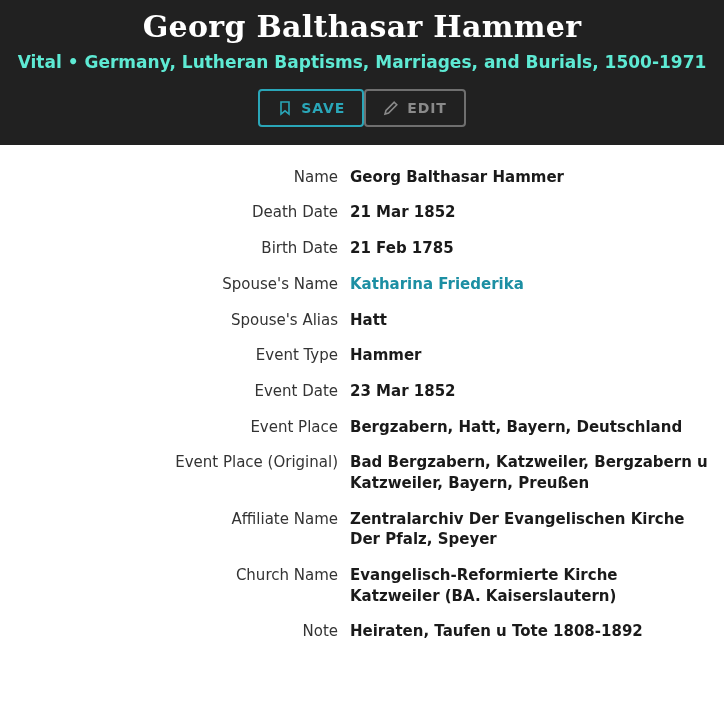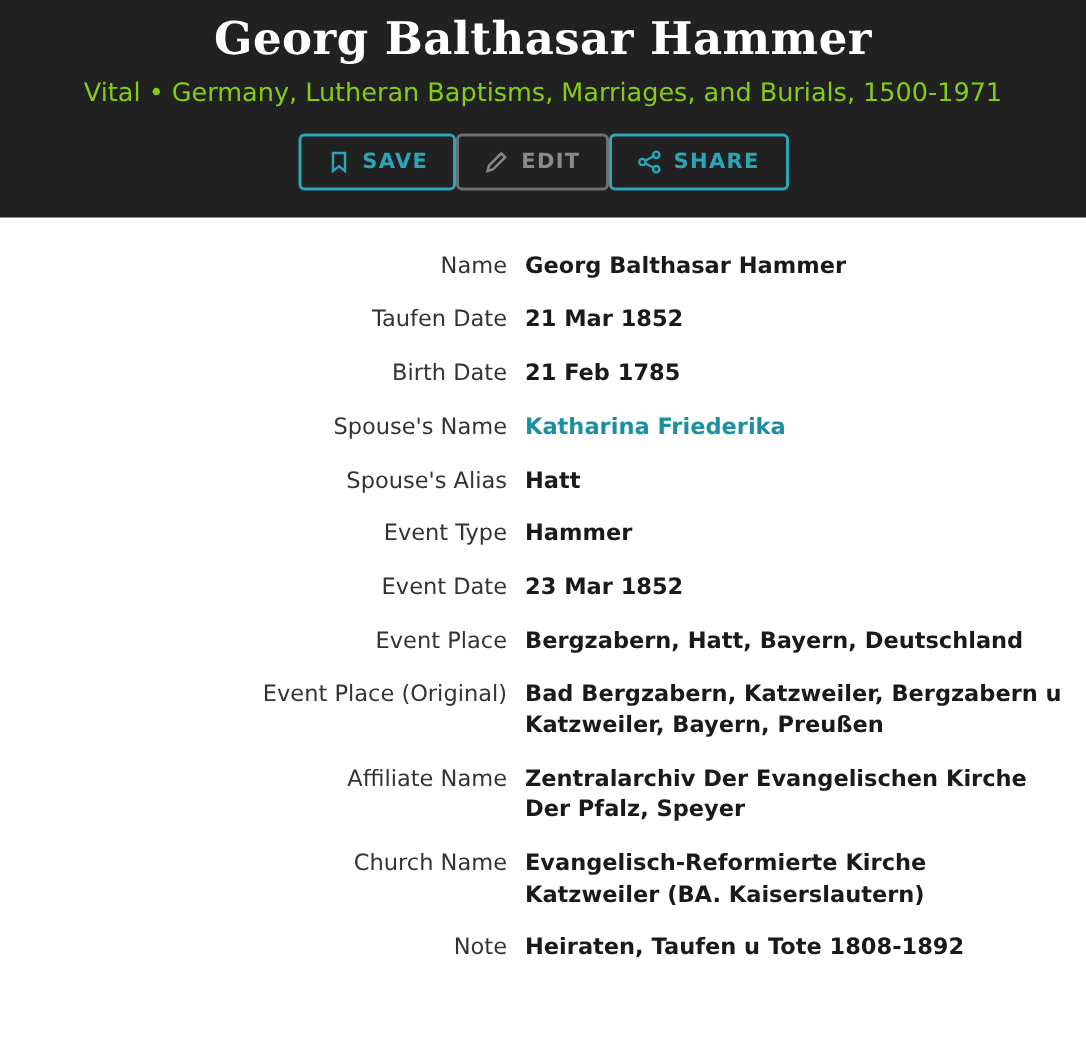--- a/index.html
+++ b/index.html
@@ -31,22 +31,22 @@
     font-family: "DejaVu Serif", serif;
     font-size: 30px;
     font-weight: bold;
     letter-spacing: 0.3px;
     line-height: 1.25;
     margin: 0 0 6px 0;
     color: #ffffff;
   }
   .header-subtitle {
     font-size: 17px;
-    font-weight: normal;
-    color: #84cc16;
+    font-weight: bold;
+    color: #5eead4;
     margin: 0 0 16px 0;
     line-height: 1.25;
   }
   .header-actions {
     display: flex;
     justify-content: center;
     align-items: center;
     gap: 0;
   }
   .btn {
@@ -133,44 +133,33 @@
 
       <div class="btn disabled">
         <span class="icon">
           <svg viewBox="0 0 16 16" width="16" height="16" fill="none" stroke="#8a8a8a" stroke-width="1.6">
             <path d="M11.2 2.2l2.6 2.6L5.6 13 2 14l1-3.6z"></path>
           </svg>
         </span>
         <span>EDIT</span>
       </div>
 
-      <div class="btn">
-        <span class="icon">
-          <svg viewBox="0 0 16 16" width="16" height="16" fill="none" stroke="#2aa6b8" stroke-width="1.6">
-            <circle cx="12.5" cy="3.2" r="2.1"></circle>
-            <circle cx="12.5" cy="12.8" r="2.1"></circle>
-            <circle cx="3.3" cy="8" r="2.1"></circle>
-            <path d="M5.2 7l5.4-2.7M5.2 9l5.4 2.7"></path>
-          </svg>
-        </span>
-        <span>SHARE</span>
-      </div>
 
     </div>
   </div>
 
   <div class="details">
 
     <div class="row">
       <div class="row-label">Name</div>
       <div class="row-value">Georg Balthasar Hammer</div>
     </div>
 
     <div class="row">
-      <div class="row-label">Taufen Date</div>
+      <div class="row-label">Death Date</div>
       <div class="row-value">21 Mar 1852</div>
     </div>
 
     <div class="row">
       <div class="row-label">Birth Date</div>
       <div class="row-value">21 Feb 1785</div>
     </div>
 
     <div class="row">
       <div class="row-label">Spouse's Name</div>

